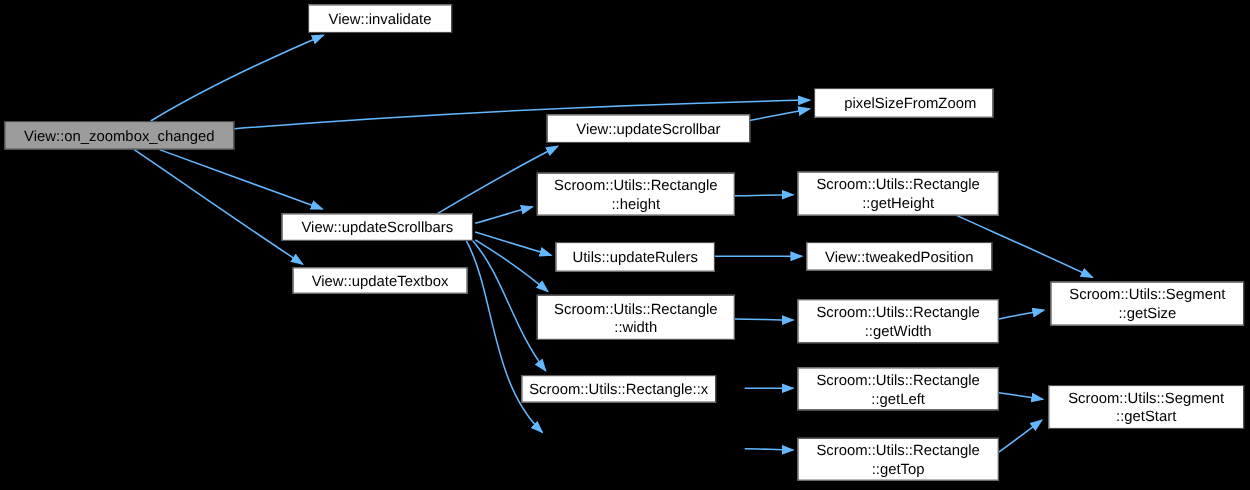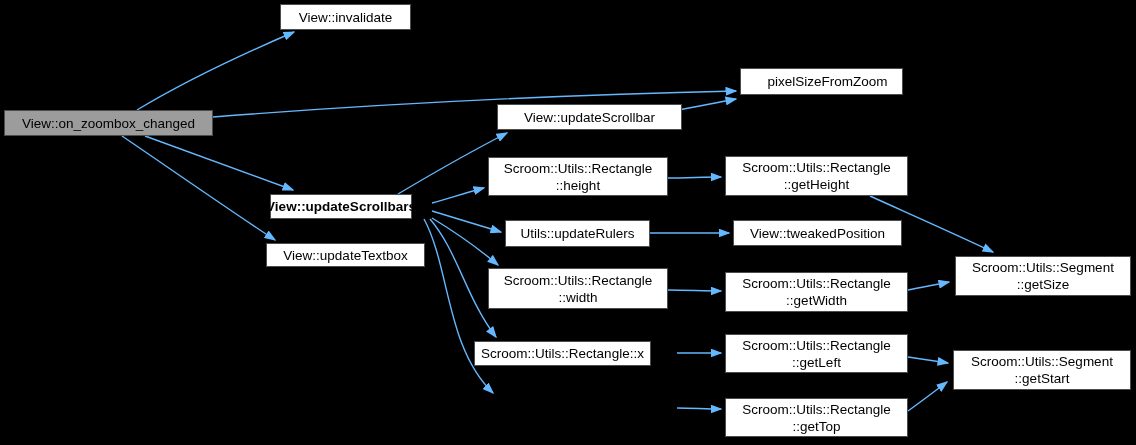--- a/index.html
+++ b/index.html
@@ -65,35 +65,35 @@
       <path d="M908,357 C922,359 935,361 948,363" fill="none" stroke="#63b8ff" stroke-width="1.4" marker-end="url(#arrowhead)"></path>
       <path d="M677,408 C692,408 706,409 721,409" fill="none" stroke="#63b8ff" stroke-width="1.4" marker-end="url(#arrowhead)"></path>
       <path d="M908,411 C922,401 935,391 947,382" fill="none" stroke="#63b8ff" stroke-width="1.4" marker-end="url(#arrowhead)"></path>
     </svg>
     <div class="node" style="left: 280px; top: 4px; width: 131px; height: 26px;">
       <span>View::invalidate</span>
     </div>
     <div class="node highlight" style="left: 4px; top: 110px; width: 209px; height: 26px;">
       <span>View::on_zoombox_changed</span>
     </div>
-    <div class="node" style="left: 740px; top: 68px; width: 163px; height: 27px; padding-left: 12px;">
+    <div class="node" style="left: 740px; top: 80px; width: 163px; height: 27px; padding-left: 12px;">
       <span>pixelSizeFromZoom</span>
     </div>
     <div class="node" style="left: 497px; top: 104px; width: 185px; height: 26px;">
       <span>View::updateScrollbar</span>
     </div>
     <div class="node" style="left: 488px; top: 157px; width: 180px; height: 39px;">
       <span>Scroom::Utils::Rectangle</span>
       <span>::height</span>
     </div>
     <div class="node" style="left: 725px; top: 156px; width: 183px; height: 40px;">
       <span>Scroom::Utils::Rectangle</span>
       <span>::getHeight</span>
     </div>
-    <div class="node" style="left: 270px; top: 194px; width: 142px; height: 25px; font-weight: bold;">
+    <div class="node" style="left: 256px; top: 194px; width: 174px; height: 25px;">
       <span>View::updateScrollbars</span>
     </div>
     <div class="node" style="left: 505px; top: 220px; width: 145px; height: 27px;">
       <span>Utils::updateRulers</span>
     </div>
     <div class="node" style="left: 733px; top: 220px; width: 169px; height: 26px;">
       <span>View::tweakedPosition</span>
     </div>
     <div class="node" style="left: 266px; top: 243px; width: 159px; height: 24px;">
       <span>View::updateTextbox</span>

